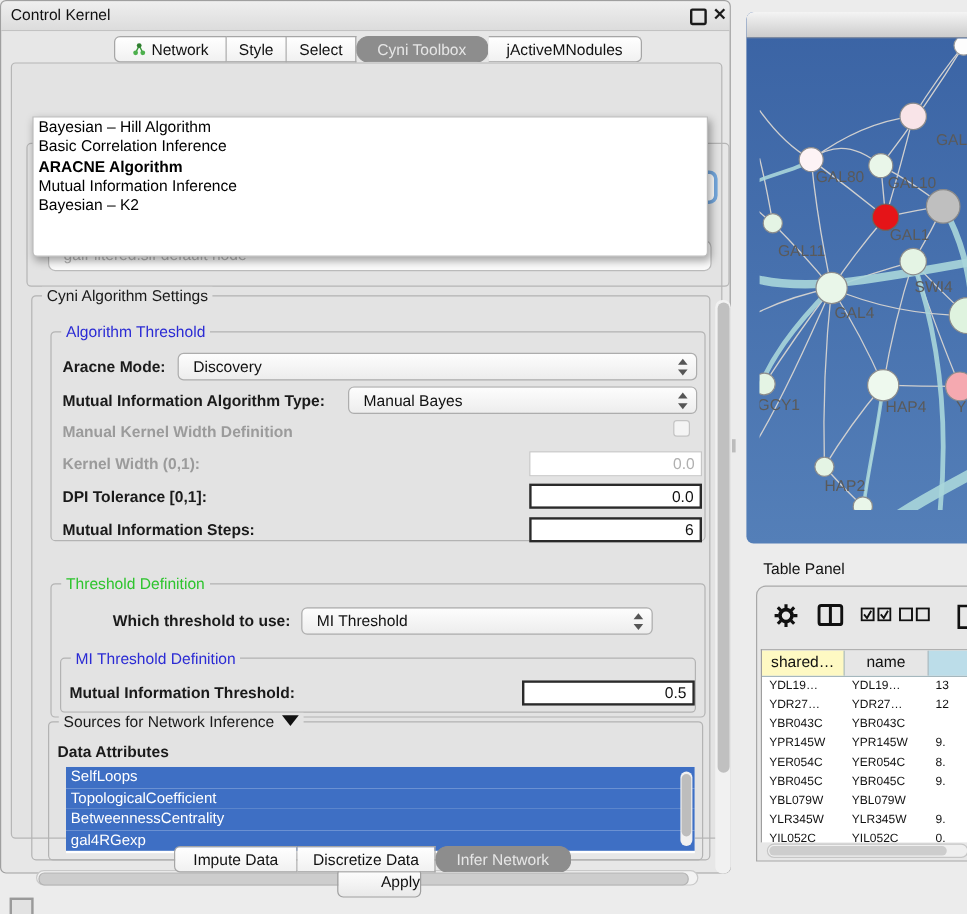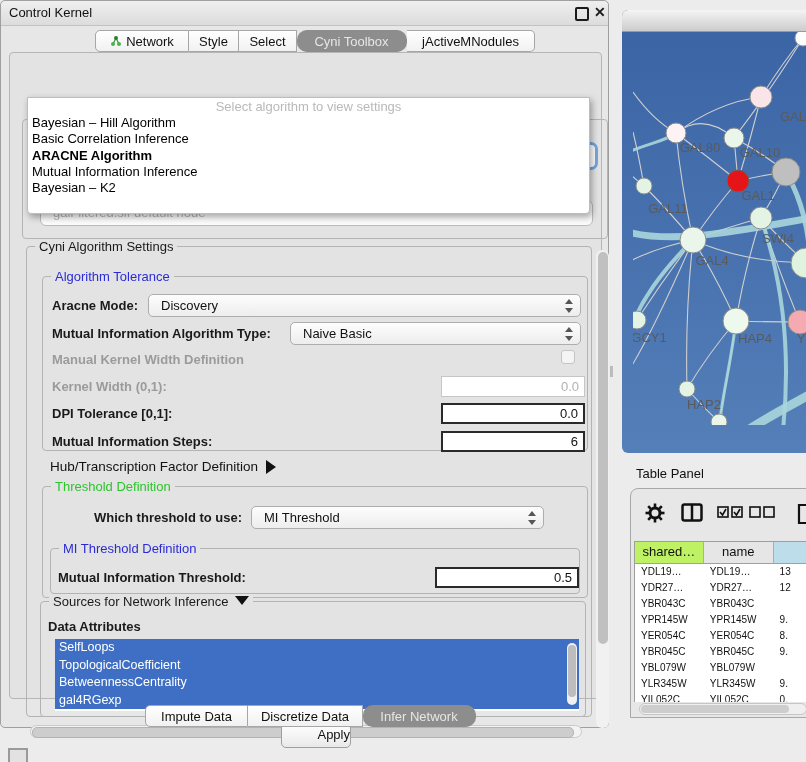--- a/index.html
+++ b/index.html
@@ -143,65 +143,61 @@
         </div>
       </div>
 
     <div id="cp-content" class="abs">
 
       <div id="hid-outer" class="abs hid-group"></div>
       <div id="hid-combo-focus" class="abs"></div>
       <div id="hid-combo-dis" class="abs">galFiltered.sif default node</div>
 
       <div id="popup" class="abs">
-        <div id="popup-prompt">Select algorithm to view settings</div>
         <div id="popup-list">
             <div class="popup-item">Bayesian – Hill Algorithm</div>
             <div class="popup-item">Basic Correlation Inference</div>
             <div class="popup-item bold">ARACNE Algorithm</div>
             <div class="popup-item">Mutual Information Inference</div>
             <div class="popup-item">Bayesian – K2</div>
           </div>
       </div>
 
       <div class="group" style="left:16px;top:193px;width:566px;height:471px;">
         <span class="group-label lbl-black">Cyni Algorithm Settings</span>
       </div>
 
       <div class="group" style="left:32px;top:223px;width:546px;height:175px;">
-        <span class="group-label lbl-blue">Algorithm Tolerance</span>
+        <span class="group-label lbl-blue">Algorithm Threshold</span>
       </div>
 
       <span class="flabel" style="left:42px;top:245px;">Aracne Mode:</span>
       <div class="combo" style="left:138px;top:241px;width:433px;">
         <span>Discovery</span>
         <span class="arrows"></span>
       </div>
 
       <span class="flabel" style="left:42px;top:273px;">Mutual Information Algorithm Type:</span>
       <div class="combo" style="left:280px;top:269px;width:291px;">
-        <span>Naive Basic</span>
+        <span>Manual Bayes</span>
         <span class="arrows"></span>
       </div>
 
       <span class="flabel dis" style="left:42px;top:299px;">Manual Kernel Width Definition</span>
       <span class="checkbox" style="left:551px;top:297px;"></span>
 
       <span class="flabel dis" style="left:42px;top:326px;">Kernel Width (0,1):</span>
       <input class="field dis" style="left: 431px; top: 323px; width: 144px;" readonly="" value="0.0">
 
       <span class="flabel" style="left:42px;top:353px;">DPI Tolerance [0,1]:</span>
       <input class="field" style="left: 431px; top: 350px; width: 144px;" readonly="" value="0.0">
 
       <span class="flabel" style="left:42px;top:381px;">Mutual Information Steps:</span>
       <input class="field" style="left: 431px; top: 378px; width: 144px;" readonly="" value="6">
 
-      <span class="abs" style="left:40px;top:406px;font-size:13.5px;color:#111;">
-        <span>Hub/Transcription Factor Definition</span><span class="tri-right"></span>
-      </span>
 
       <div class="group" style="left:32px;top:433px;width:546px;height:112px;">
         <span class="group-label lbl-green">Threshold Definition</span>
       </div>
 
       <span class="flabel" style="left:84px;top:457px;">Which threshold to use:</span>
       <div class="combo" style="left:241px;top:453px;width:293px;">
         <span>MI Threshold</span>
         <span class="arrows"></span>
       </div>
@@ -353,21 +349,21 @@
     <svg class="ticon" style="left:118px;top:17px;" width="26" height="12" viewBox="0 0 26 12">
       <rect x="1" y="1" width="10" height="10" fill="none" stroke="#111" stroke-width="1.6"></rect>
       <rect x="15" y="1" width="10" height="10" fill="none" stroke="#111" stroke-width="1.6"></rect>
     </svg>
     <svg class="ticon" style="left:166px;" width="16" height="22" viewBox="0 0 16 22">
       <path d="M2,2 h8 l4,4 v14 h-12 z" fill="none" stroke="#111" stroke-width="2.2"></path>
     </svg>
 
     <div id="tbl" class="abs">
       <div class="thead" id="tbl-head">
-          <div class="th" style="width: 74px; background: #bef264;">shared…</div>
+          <div class="th" style="width: 74px; background: #fef9c3;">shared…</div>
           <div class="th" style="width: 75px; background: rgb(230, 230, 230);">name</div>
           <div class="th" style="width: 40px; background: rgb(188, 221, 233);"></div>
         </div>
       <div id="tbl-body">
           <div class="trow">
             <div class="td" style="width: 74px;">YDL19…</div>
             <div class="td" style="width: 75px;">YDL19…</div>
             <div class="td" style="width: 40px;">13</div>
           </div>
           <div class="trow">

